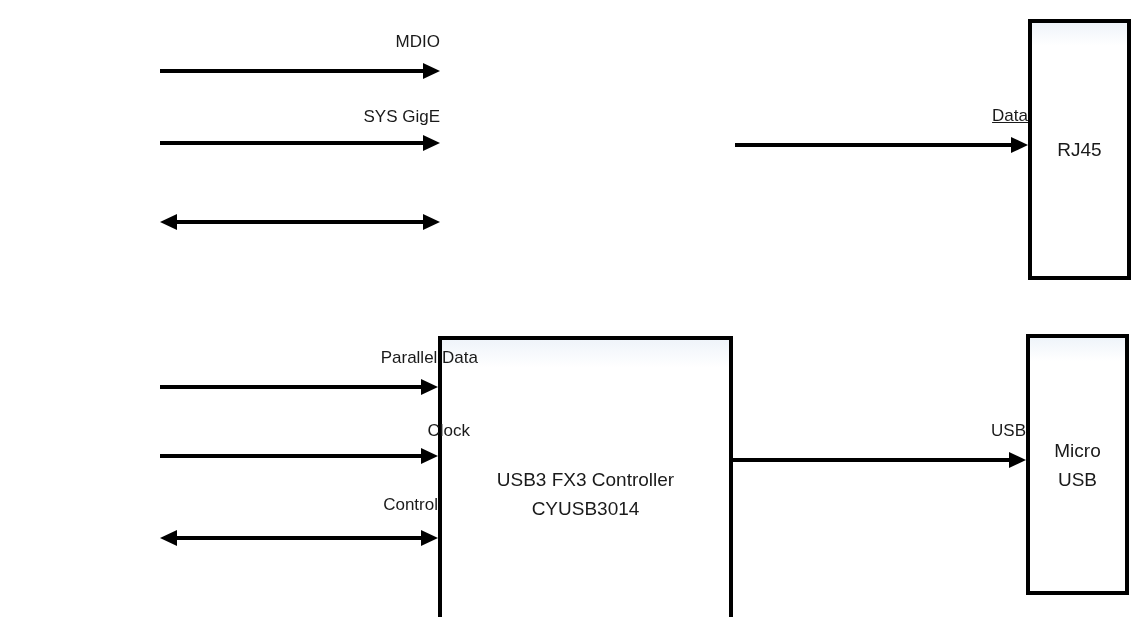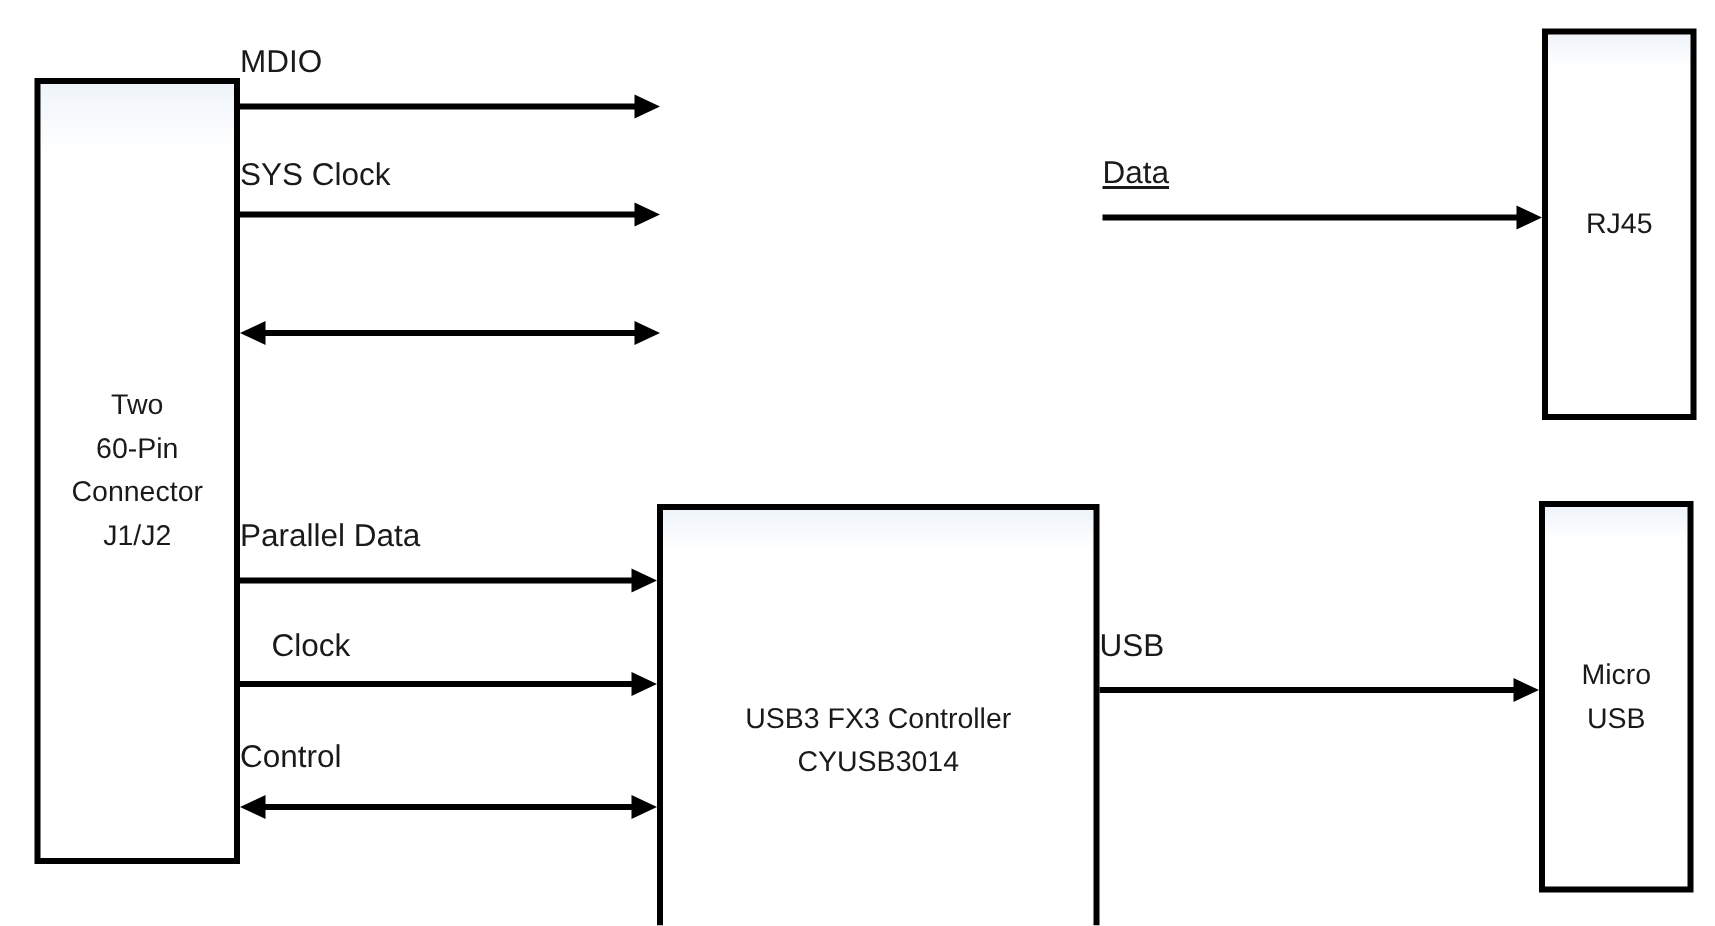--- a/index.html
+++ b/index.html
@@ -56,40 +56,32 @@
   .head.right {
     right: 0;
     border-left: 17px solid #000000;
   }
   .head.left {
     left: 0;
     border-right: 17px solid #000000;
   }
   .conn-label {
     position: absolute;
-    text-align: left;
-    font-size: 21px;
+    text-align: right;
+    font-size: 17px;
     line-height: 24px;
     height: 24px;
     white-space: nowrap;
   }
 </style>
 </head>
 <body>
 
 <div id="canvas">
 
-  <div class="block" style="left:23px; top:52px; width:137px; height:524px;">
-    <div class="block-label">
-      <div>Two</div>
-      <div>60-Pin</div>
-      <div>Connector</div>
-      <div>J1/J2</div>
-    </div>
-  </div>
 
 
   <div class="block" style="left:1028px; top:19px; width:103px; height:261px;">
     <div class="block-label">
       <div>RJ45</div>
     </div>
   </div>
 
   <div class="block" style="left:438px; top:336px; width:295px; height:316px;">
     <div class="block-label">
@@ -99,24 +91,24 @@
   </div>
 
   <div class="block" style="left:1026px; top:334px; width:103px; height:261px;">
     <div class="block-label">
       <div>Micro</div>
       <div>USB</div>
     </div>
   </div>
 
   <div class="conn-label" style="left:160px; top:30px; width:280px;">MDIO</div>
-  <div class="conn-label" style="left:160px; top:105px; width:280px;">SYS Clock</div>
+  <div class="conn-label" style="left:160px; top:105px; width:280px;">SYS GigE</div>
   <div class="conn-label" style="left:735px; top:104px; width:293px;text-decoration:underline;">Data</div>
   <div class="conn-label" style="left:160px; top:346px; width:318px;">Parallel Data</div>
-  <div class="conn-label" style="left:161px; top:419px; width:278px;padding-left:20px;">Clock</div>
+  <div class="conn-label" style="left:172px; top:419px; width:278px;padding-left:20px;">Clock</div>
   <div class="conn-label" style="left:160px; top:493px; width:278px;">Control</div>
   <div class="conn-label" style="left:733px; top:419px; width:293px;">USB</div>
 
   <div class="arrow dir-right" style="left:160px; top:63px; width:280px;">
     <span class="line"></span>
     <span class="head right"></span>
   </div>
 
   <div class="arrow dir-right" style="left:160px; top:135px; width:280px;">
     <span class="line"></span>

